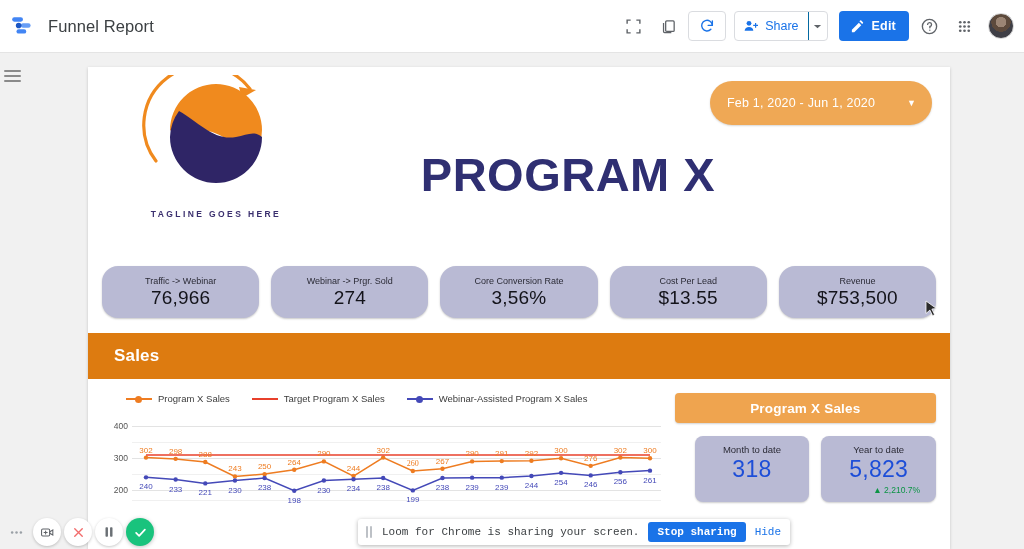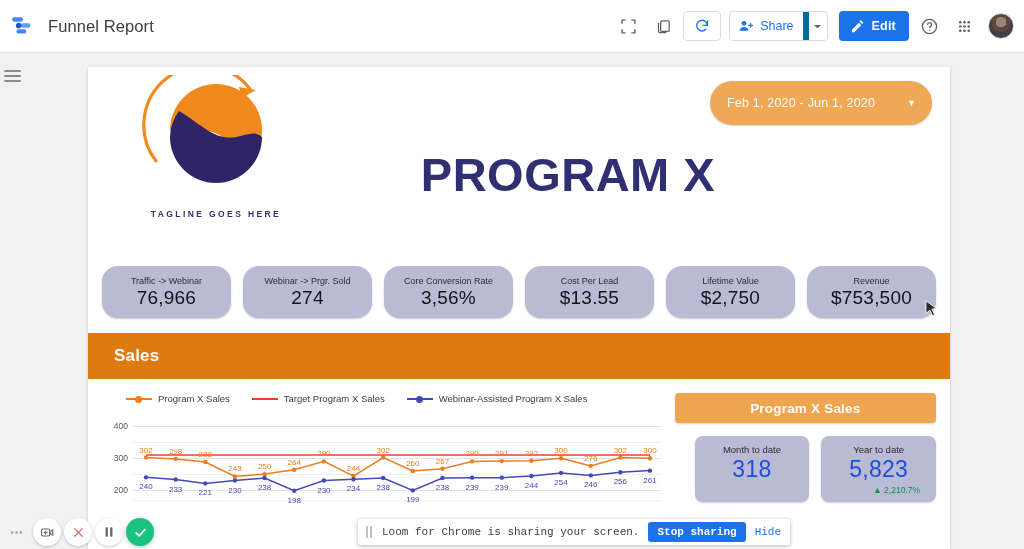--- a/index.html
+++ b/index.html
@@ -29,21 +29,21 @@
   .refresh-btn {
     width: 38px; height: 30px; border: 1px solid #dadce0; border-radius: 4px;
     display: flex; align-items: center; justify-content: center; cursor: pointer; background:#fff;
   }
   .share-grp {
     display: flex; align-items: center; height: 30px;
     border: 1px solid #dadce0; border-radius: 4px; background: #fff; margin-left: 3px;
   }
   .share-main {
     display: flex; align-items: center; gap: 6px; padding: 0 9px 0 8px; height: 100%;
-    cursor: pointer; border-right: 6px solid #0369a1;
+    cursor: pointer; border-right: 1px solid #0369a1;
   }
   .share-label { font-size: 12.5px; color: #1a73e8; font-weight: 500; }
   .share-caret { width: 18px; display:flex; align-items:center; justify-content:center; cursor:pointer; }
   .edit-btn {
     display: flex; align-items: center; gap: 7px; height: 30px; padding: 0 13px 0 11px;
     background: #1a73e8; border-radius: 4px; cursor: pointer; margin-left: 6px;
   }
   .edit-label { font-size: 12.5px; color: #fff; font-weight: 600; letter-spacing:.2px; }
   .avatar {
     width: 26px; height: 26px; border-radius: 50%; margin-left: 4px; overflow:hidden;
@@ -287,24 +287,20 @@
         <div class="kpi-label">Webinar -&gt; Prgr. Sold</div>
         <div class="kpi-value">274</div>
       </div>
       <div class="kpi">
         <div class="kpi-label">Core Conversion Rate</div>
         <div class="kpi-value">3,56%</div>
       </div>
       <div class="kpi">
         <div class="kpi-label">Cost Per Lead</div>
         <div class="kpi-value">$13.55</div>
-      </div>
-      <div class="kpi">
-        <div class="kpi-label">Lifetime Value</div>
-        <div class="kpi-value">$2,750</div>
       </div>
       <div class="kpi">
         <div class="kpi-label">Revenue</div>
         <div class="kpi-value">$753,500</div>
       </div>
     </div>
 
     <div class="sales-band">
       <div class="sales-band-text">Sales</div>
     </div>
@@ -392,21 +388,21 @@
           <div id="labels">
               <div class="pt-label pt-orange" style="left: 44px; top: 37.5852px;">302</div>
               <div class="pt-label pt-orange" style="left: 73.6471px; top: 38.8593px;">298</div>
               <div class="pt-label pt-orange" style="left: 103.294px; top: 42.0444px;">288</div>
               <div class="pt-label pt-orange" style="left: 132.941px; top: 56.3778px;">243</div>
               <div class="pt-label pt-orange" style="left: 162.588px; top: 54.1481px;">250</div>
               <div class="pt-label pt-orange" style="left: 192.235px; top: 49.6889px;">264</div>
               <div class="pt-label pt-orange" style="left: 221.882px; top: 41.4074px;">290</div>
               <div class="pt-label pt-orange" style="left: 251.529px; top: 56.0593px;">244</div>
               <div class="pt-label pt-orange" style="left: 281.176px; top: 37.5852px;">302</div>
-              <div class="pt-label pt-orange" style="left: 310.824px; top: 50.963px;">260</div>
+              <div class="pt-label pt-orange" style="left: 310.824px; top: 50.963px; font-family: Liberation Serif, serif;">260</div>
               <div class="pt-label pt-orange" style="left: 340.471px; top: 48.7333px;">267</div>
               <div class="pt-label pt-orange" style="left: 370.118px; top: 41.4074px;">290</div>
               <div class="pt-label pt-orange" style="left: 399.765px; top: 41.0889px;">291</div>
               <div class="pt-label pt-orange" style="left: 429.412px; top: 40.7704px;">292</div>
               <div class="pt-label pt-orange" style="left: 459.059px; top: 38.2222px;">300</div>
               <div class="pt-label pt-orange" style="left: 488.706px; top: 45.8667px;">276</div>
               <div class="pt-label pt-orange" style="left: 518.353px; top: 37.5852px;">302</div>
               <div class="pt-label pt-orange" style="left: 548px; top: 38.2222px;">300</div>
               <div class="pt-label pt-blue" style="left: 44px; top: 74.3333px;">240</div>
               <div class="pt-label pt-blue" style="left: 73.6471px; top: 76.563px;">233</div>

